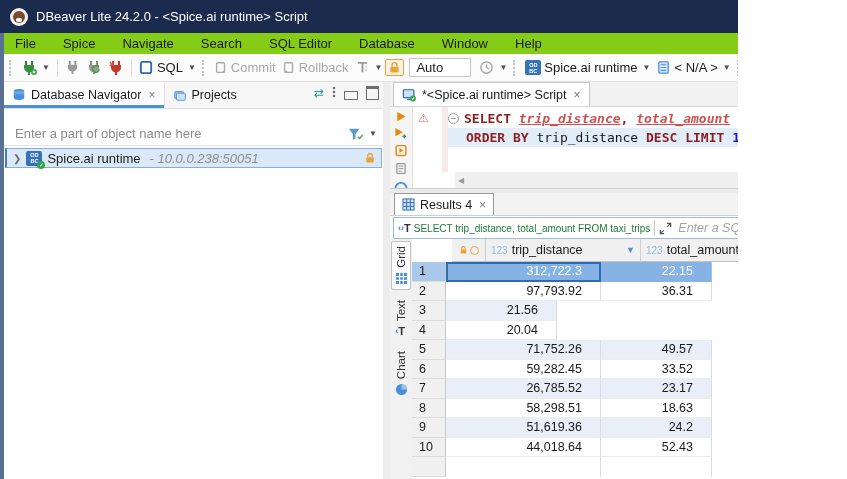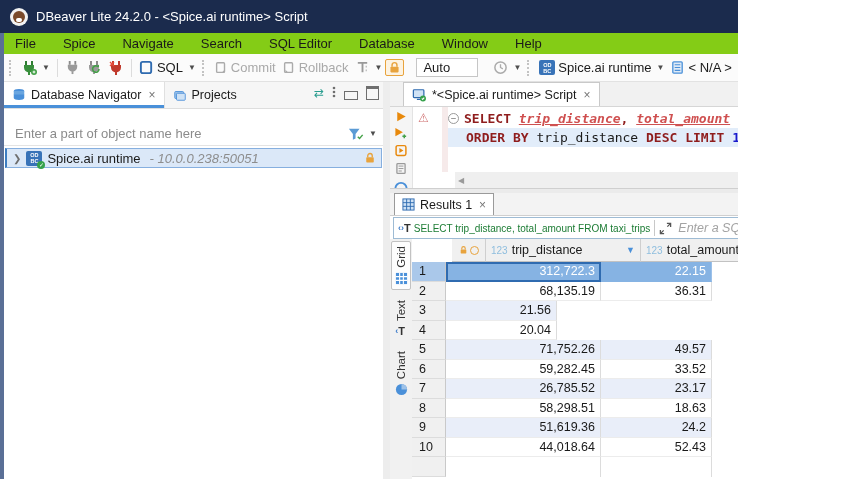--- a/index.html
+++ b/index.html
@@ -19,21 +19,21 @@
   .menu-item{cursor:default;}
   
   .toolbar{position:absolute;left:4px;top:54px;width:843px;height:28px;background:#fbfbfb;
            border-bottom:1px solid #e2e2e2;display:flex;align-items:center;box-sizing:border-box;padding-left:2px;}
   .tbtn{display:flex;align-items:center;gap:3px;padding:2px 3px;border-radius:2px;}
   .thandle{width:4px;height:16px;border-left:2px dotted #c3c3c3;margin:0 3px;}
   .tsep{width:1px;height:18px;background:#dcdcdc;margin:0 4px;}
   .dd{font-size:8px;color:#4d4d4d;margin-left:2px;}
   .dis{color:#a9a9a9;}
   .combo{width:62px;height:19px;border:1px solid #c6c6c6;background:#fff;display:flex;align-items:center;
-         padding-left:6px;box-sizing:border-box;margin:0 12px;}
+         padding-left:6px;box-sizing:border-box;margin:0 5px;}
   .lockbox{border:1px solid #e8a33d;background:#fdf3e2;border-radius:2px;padding:1px 2px;display:flex;align-items:center;}
   .odbc{width:16px;height:15px;border-radius:2px;background:#3873b8;color:#fff;font-size:5.5px;font-weight:bold;
         display:flex;flex-direction:column;align-items:center;justify-content:center;line-height:6px;position:relative;flex:0 0 auto;}
   .odbc .chk{position:absolute;right:-3px;bottom:-3px;width:8px;height:8px;border-radius:50%;background:#35a14b;
              color:#fff;font-size:6px;line-height:8px;text-align:center;}
   
   .leftpanel{position:absolute;left:4px;top:82px;width:379px;height:397px;background:#fff;}
   .navtabs{height:26px;background:#f6f6f6;border-bottom:1px solid #dedede;display:flex;align-items:stretch;position:relative;}
   .ntab{display:flex;align-items:center;gap:5px;padding:0 8px;font-size:12.5px;}
   .ntab.active{background:#fff;box-shadow:inset 0 -3px 0 #4a90d9;border-right:1px solid #e0e0e0;}
@@ -45,21 +45,21 @@
   .treerow{margin:2px 1px 0 1px;height:20px;background:#dbe8f8;border:1px solid #86afdf;border-left:2px solid #3d7dc1;
            display:flex;align-items:center;gap:5px;padding:0 5px 0 6px;box-sizing:border-box;}
   .chev{color:#6e6e6e;font-size:10px;}
   .addr{color:#8d8d8d;font-style:italic;margin-left:4px;}
   
   .sashv{position:absolute;left:383px;top:82px;width:7px;height:397px;background:#ededed;}
   
   .rightpanel{position:absolute;left:390px;top:82px;width:457px;height:397px;}
   .edtabs{position:absolute;left:0;top:0;width:457px;height:25px;background:#f1f1f1;border-bottom:1px solid #d6d6d6;display:flex;box-sizing:border-box;}
   .etab{display:flex;align-items:center;gap:5px;background:#fff;border:1px solid #c9c9c9;border-bottom:none;
-        padding:0 8px;font-size:12.5px;margin-left:13px;}
+        padding:0 8px;font-size:12.5px;margin-left:3px;}
   .edbody{position:absolute;left:0;top:25px;width:457px;height:65px;background:#fff;}
   .iconbar{position:absolute;left:0;top:25px;width:23px;height:81px;background:#f5f5f5;border-right:1px solid #e3e3e3;
            display:flex;flex-direction:column;align-items:center;gap:5px;padding-top:4px;box-sizing:border-box;}
   .gutter-warn{position:absolute;left:28px;top:29px;color:#cf6f6f;font-size:12px;}
   .rulerstrip{position:absolute;left:52px;top:25px;width:6px;height:65px;background:#f6eaea;}
   .edline{position:absolute;left:58px;height:19px;display:flex;align-items:center;
           font-family:"DejaVu Sans Mono","Liberation Mono",monospace;font-size:13px;white-space:pre;}
   .l1{top:27px;}
   .l2{top:46px;left:76px;}
   .curline{position:absolute;left:58px;top:46px;width:399px;height:19px;background:#e2edfa;}
@@ -96,21 +96,21 @@
   .gh{background:#f0f0f0;border-right:1px solid #cfcfcf;border-bottom:1px solid #c2c2c2;display:flex;align-items:center;
       gap:4px;padding:0 5px;box-sizing:border-box;font-size:12.5px;}
   .gh .t123{color:#8fbede;font-size:10px;}
   .gh .sort{margin-left:auto;color:#4a90d9;font-size:9px;}
   .corner{width:34px;justify-content:center;gap:2px;padding:0 2px;}
   .okey{width:7px;height:7px;border:1.4px solid #e8a33d;border-radius:50%;}
   .grow{display:flex;height:19.5px;}
   .rh{width:34px;background:#f0f0f0;border-right:1px solid #c9c9c9;border-bottom:1px solid #dcdcdc;
       display:flex;align-items:center;padding-left:7px;box-sizing:border-box;font-size:12.5px;}
   .dc{border-right:1px solid #dcdcdc;border-bottom:1px solid #ececec;display:flex;align-items:center;
-      justify-content:flex-end;padding-right:5px;box-sizing:border-box;font-size:12.5px;}
+      justify-content:flex-end;padding-right:18px;box-sizing:border-box;font-size:12.5px;}
   .c1{width:155px;} .c2{width:111px;}
   .grow.stripe .dc{background:#e9eef9;}
   .grow.sel .dc{background:#86b3e3;color:#fff;border-bottom-color:#86b3e3;border-right-color:#9cc1ea;}
   .grow.sel .rh{background:#aac8ea;}
   .dc.focus{outline:2px solid #2f6bb0;outline-offset:-2px;}
   .gtail{display:flex;height:20px;}
   .gtail .rh{background:#f0f0f0;}
   .gtail .dc{border-bottom:none;}
   svg{display:block;}
 </style>
@@ -361,21 +361,21 @@
       <span class="scrollarrow">◀</span>
     </div>
     <div class="sashh"></div>
 
     <div class="restabs">
       <div class="rtab">
         <svg width="13" height="13" viewBox="0 0 14 14">
             <rect x="1" y="1" width="12" height="12" fill="#cfe2f5" stroke="#2f6bb0"></rect>
             <path d="M1 5h12M1 9h12M5 1v12M9 1v12" stroke="#2f6bb0"></path>
           </svg>
-        <span>Results 1</span>
+        <span>Results 4</span>
         <span class="closex">×</span>
       </div>
     </div>
 
     <div class="filterbar">
       <span class="sqltxt-ic"><b>‹›</b>T</span>
       <span class="fsql">SELECT trip_distance, total_amount FROM taxi_trips</span>
       <span class="fsep"></span>
       <svg width="13" height="13" viewBox="0 0 14 14" style="flex:0 0 auto;">
           <path d="M8.5 1.5h4v4M5.5 12.5h-4v-4" fill="none" stroke="#555" stroke-width="1.4"></path>
@@ -427,21 +427,21 @@
           </div>
         </div>
         <div>
             <div class="grow sel">
               <div class="rh">1</div>
               <div class="dc c1 focus">312,722.3</div>
               <div class="dc c2">22.15</div>
             </div>
             <div class="grow">
               <div class="rh">2</div>
-              <div class="dc c1">68,135.19</div>
+              <div class="dc c1">97,793.92</div>
               <div class="dc c2">36.31</div>
             </div>
             <div class="grow stripe">
               <div class="rh">3</div>
               <div class="dc c2">21.56</div>
             </div>
             <div class="grow">
               <div class="rh">4</div>
               <div class="dc c2">20.04</div>
             </div>

